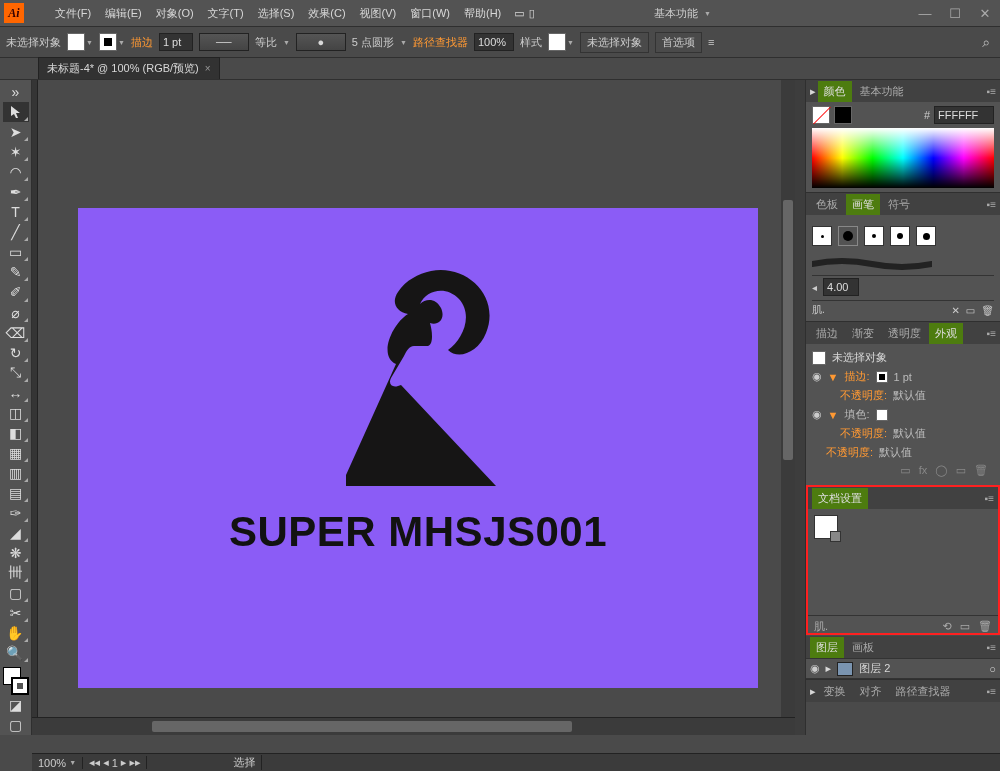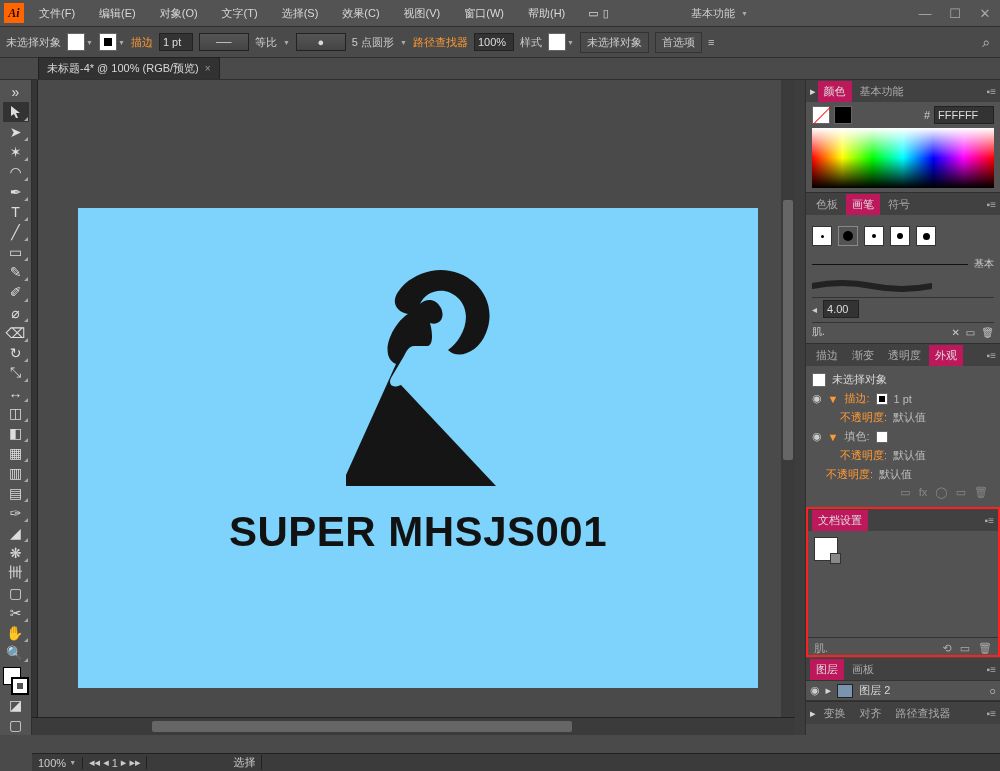--- a/index.html
+++ b/index.html
@@ -3,21 +3,21 @@
 <meta charset="utf-8">
 <style>
 * { margin: 0; padding: 0; box-sizing: border-box; font-family: "Microsoft YaHei", Arial, sans-serif; user-select: none; }
 body { width: 1000px; height: 771px; background: #4a4a4a; overflow: hidden; color: #d8d8d8; font-size: 11px; }
 
 
 .title-bar { height: 26px; background: #535353; display: flex; align-items: center; padding-left: 4px; }
 .app-icon { width: 20px; height: 20px; background: #ff6600; display: flex; align-items: center; justify-content: center; color: #330000; font-weight: bold; font-size: 12px; font-style: italic; font-family: Georgia, serif; }
 .window-controls { margin-left: auto; display: flex; height: 100%; }
 .win-btn { width: 30px; display: flex; align-items: center; justify-content: center; color: #aaa; font-size: 13px; }
-.menu-bar { display: flex; align-items: center; margin-left: 8px; gap: 10px; }
+.menu-bar { display: flex; align-items: center; margin-left: 24px; gap: 0; }
 .menu-item { padding: 3px 7px; color: #d8d8d8; }
 .menu-sep-icons { display: flex; gap: 4px; margin-left: 6px; }
 .workspace-switch { margin-left: auto; margin-right: 80px; display: flex; align-items: center; gap: 6px; color: #ccc; }
 
 
 .control-bar { height: 32px; background: #4a4a4a; border-top: 1px solid #2f2f2f; border-bottom: 1px solid #2f2f2f; display: flex; align-items: center; padding: 0 6px; gap: 6px; }
 .ctrl-label { color: #ff9933; }
 .ctrl-txt { color: #ccc; }
 .swatch { width: 18px; height: 18px; border: 1px solid #666; }
 .swatch.white { background: #fff; }
@@ -39,37 +39,37 @@
 
 .left-tools { width: 32px; background: #535353; border-right: 1px solid #2f2f2f; display: flex; flex-direction: column; align-items: center; padding-top: 2px; gap: 0; }
 .tool { width: 26px; height: 22px; display: flex; align-items: center; justify-content: center; color: #ddd; font-size: 14px; position: relative; }
 .tool.small-tri::after { content: ""; position: absolute; right: 1px; bottom: 1px; border: 2px solid transparent; border-right-color: #aaa; border-bottom-color: #aaa; }
 .fill-stroke { position: relative; width: 26px; height: 30px; margin-top: 4px; }
 .fs-fill { position: absolute; width: 18px; height: 18px; background: #fff; border: 1px solid #000; top: 0; left: 0; }
 .fs-stroke { position: absolute; width: 18px; height: 18px; border: 2px solid #000; background: #535353; bottom: 0; right: 0; box-shadow: inset 0 0 0 4px #fff; }
 
 
 .canvas-wrap { flex: 1; background: #4a4a4a; position: relative; overflow: hidden; }
-.artboard { position: absolute; left: 46px; top: 128px; width: 680px; height: 480px; background: #7dd3fc; }
+.artboard { position: absolute; left: 46px; top: 128px; width: 680px; height: 480px; background: #8b5cf6; }
 .art-text { position: absolute; top: 300px; left: 0; width: 100%; text-align: center; font-weight: 700; font-size: 42px; color: #121212; letter-spacing: 0.5px; }
 .art-shape { position: absolute; left: 268px; top: 60px; width: 150px; height: 220px; }
 .canvas-left-ruler { position:absolute; left:0; top:0; height:100%; width:6px; background:#353535; border-right:1px solid #222; }
 .canvas-scroll-v { position:absolute; right:0; top:0; width:14px; height:calc(100% - 18px); background:#3b3b3b; }
 .canvas-scroll-v .thumb { position:absolute; left:2px; right:2px; top:120px; height:260px; background:#666; border-radius:2px; }
 .canvas-scroll-h { position:absolute; left:0; bottom:0; right:0; height:18px; background:#3b3b3b; border-top:1px solid #222; display:flex; align-items:center; }
 .canvas-scroll-h .thumb { position:absolute; left:120px; width:420px; top:3px; bottom:3px; background:#666; border-radius:2px; }
 
 
 .right-panels { width: 195px; background: #4a4a4a; border-left: 1px solid #2f2f2f; display: flex; flex-direction: column; position: relative; }
 .right-collapse-strip { width: 10px; background: #3d3d3d; }
 .right-wrap { display:flex; height: 100%; }
 .panel { border-bottom: 1px solid #2f2f2f; background: #535353; }
 .panel-tabs { height: 22px; background: #414141; display: flex; align-items: center; padding-left: 4px; gap: 2px; font-size: 11px; }
 .panel-tab { padding: 3px 6px; color: #aaa; }
-.panel-tab.active { background: #be185d; color: #ddd; }
+.panel-tab.active { background: #4d7c0f; color: #ddd; }
 .panel-body { padding: 4px 6px; background: #535353; }
 .color-strip { display:flex; align-items:center; gap:4px; }
 .spectrum { height: 60px; margin-top: 4px; background:
   linear-gradient(to bottom, rgba(255,255,255,1), rgba(255,255,255,0) 50%, rgba(0,0,0,0) 50%, rgba(0,0,0,1)),
   linear-gradient(to right, red, yellow, lime, cyan, blue, magenta, red); }
 .br-body { display:flex; align-items:center; gap:6px; height:34px; }
 .br-dot { width:20px; height:20px; border:1px solid #333; background:#fff; display:flex; align-items:center; justify-content:center; }
 .br-dot .c { width:10px; height:10px; border-radius:50%; background:#000; }
 .br-line { flex:1; height:1px; background:#111; }
 .br-lbl { font-size:10px; color:#ccc; }
@@ -265,24 +265,20 @@
                 <span class="c" style="width:4px;height:4px"></span>
               </span>
             <span class="br-dot">
                 <span class="c" style="width:6px;height:6px"></span>
               </span>
             <span class="br-dot">
                 <span class="c" style="width:7px;height:7px"></span>
               </span>
             <span style="flex:1"></span>
           </div>
-          <div style="display:flex;align-items:center;height:22px;gap:6px">
-            <div class="br-line"></div>
-            <span class="br-lbl">基本</span>
-          </div>
           <div style="height:22px; display:flex; align-items:center">
             <svg width="120" height="12">
                 <path d="M0 6 Q30 0 60 6 T120 6" stroke="#222" stroke-width="6" fill="none" stroke-linecap="round"></path>
               </svg>
           </div>
           <div class="br-foot">
             <span>◂</span>
             <span class="num-in" style="width:36px">4.00</span>
           </div>
           <div class="br-foot">

